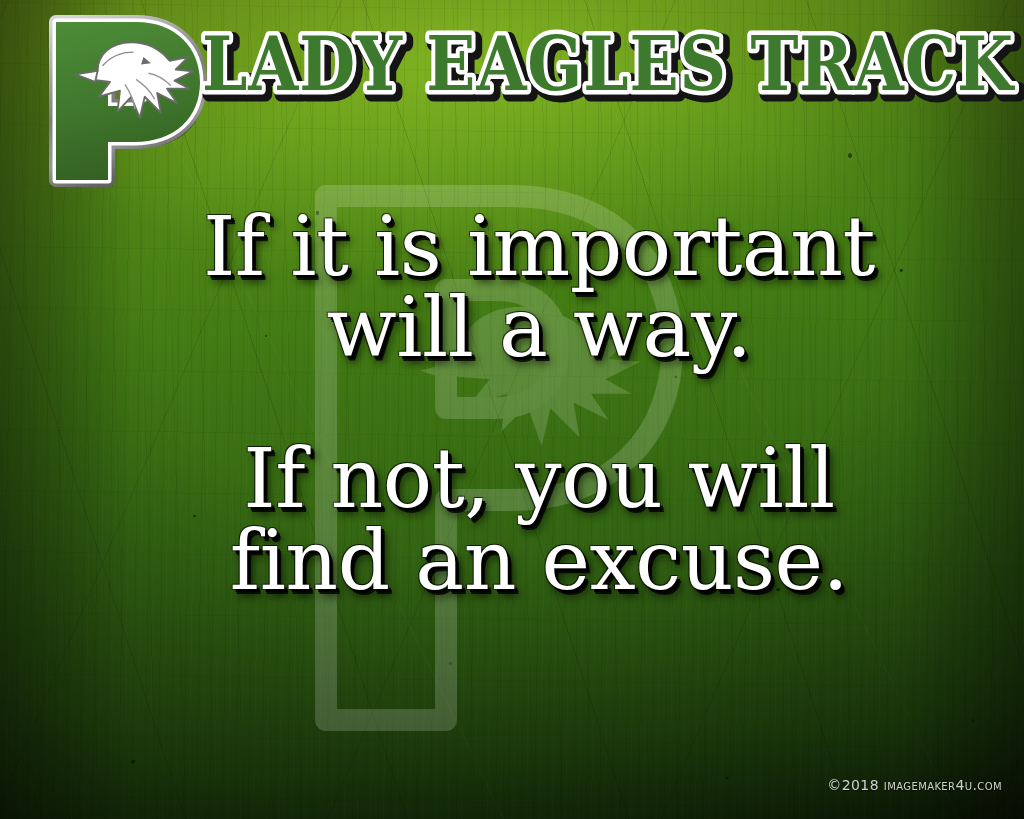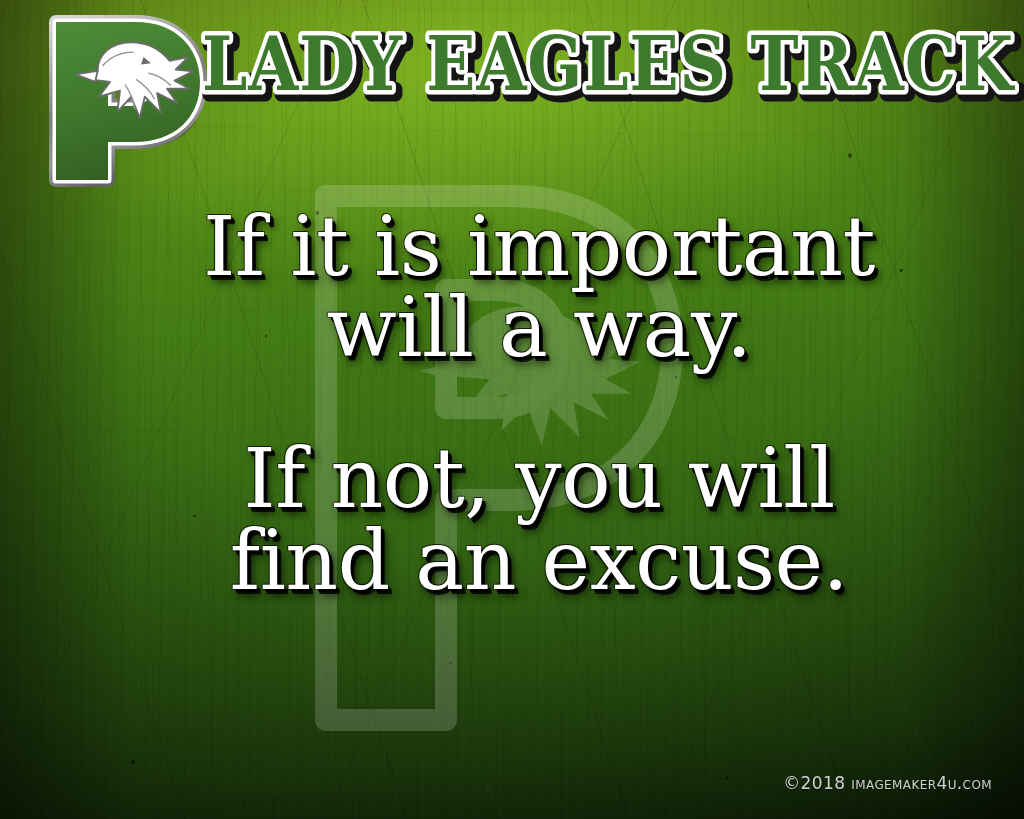--- a/index.html
+++ b/index.html
@@ -183,24 +183,24 @@
   .quote .line {
     display: block;
     font-size: 82px;
     white-space: nowrap;
   }
   .quote .stanza-gap { display: block; height: 70px; }
 
   
   .copyright {
     position: absolute;
-    right: 32px;
+    right: 22px;
     bottom: 26px;
     font-family: "DejaVu Sans", sans-serif;
-    font-size: 17px;
+    font-size: 14px;
     font-weight: normal;
     letter-spacing: 0.4px;
     color: rgba(255,255,255,0.80);
     font-variant: small-caps;
     text-transform: lowercase;
     text-shadow: 0 1px 1px rgba(0,0,0,0.6);
     margin-top: 11px;
   }
 </style>
 </head>

